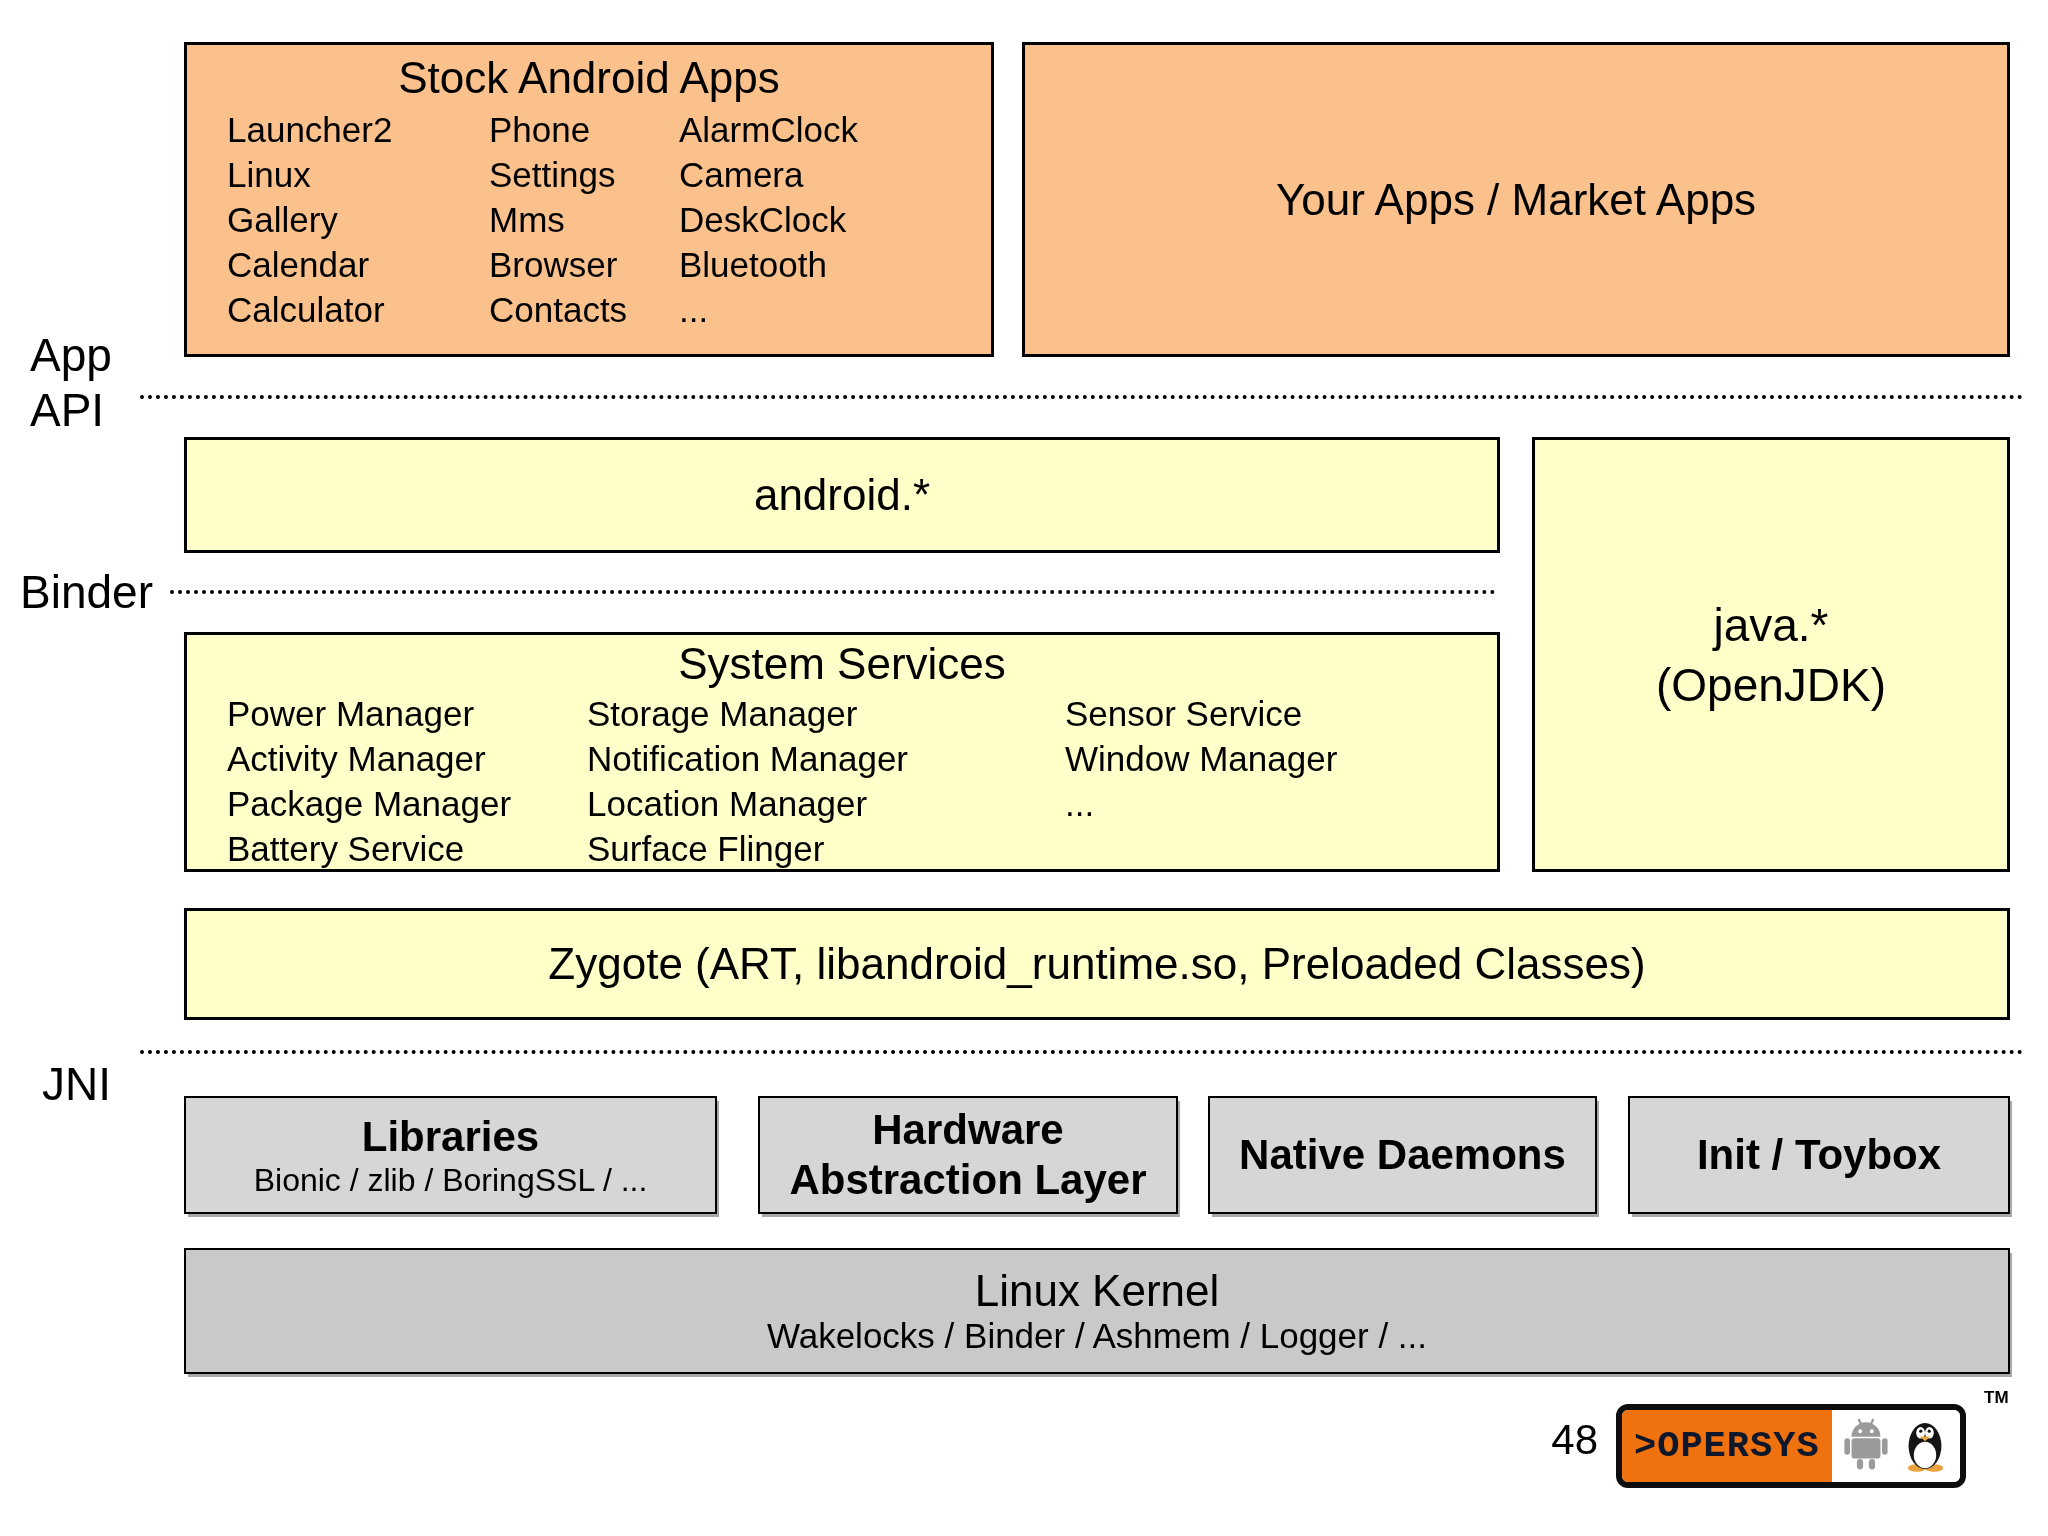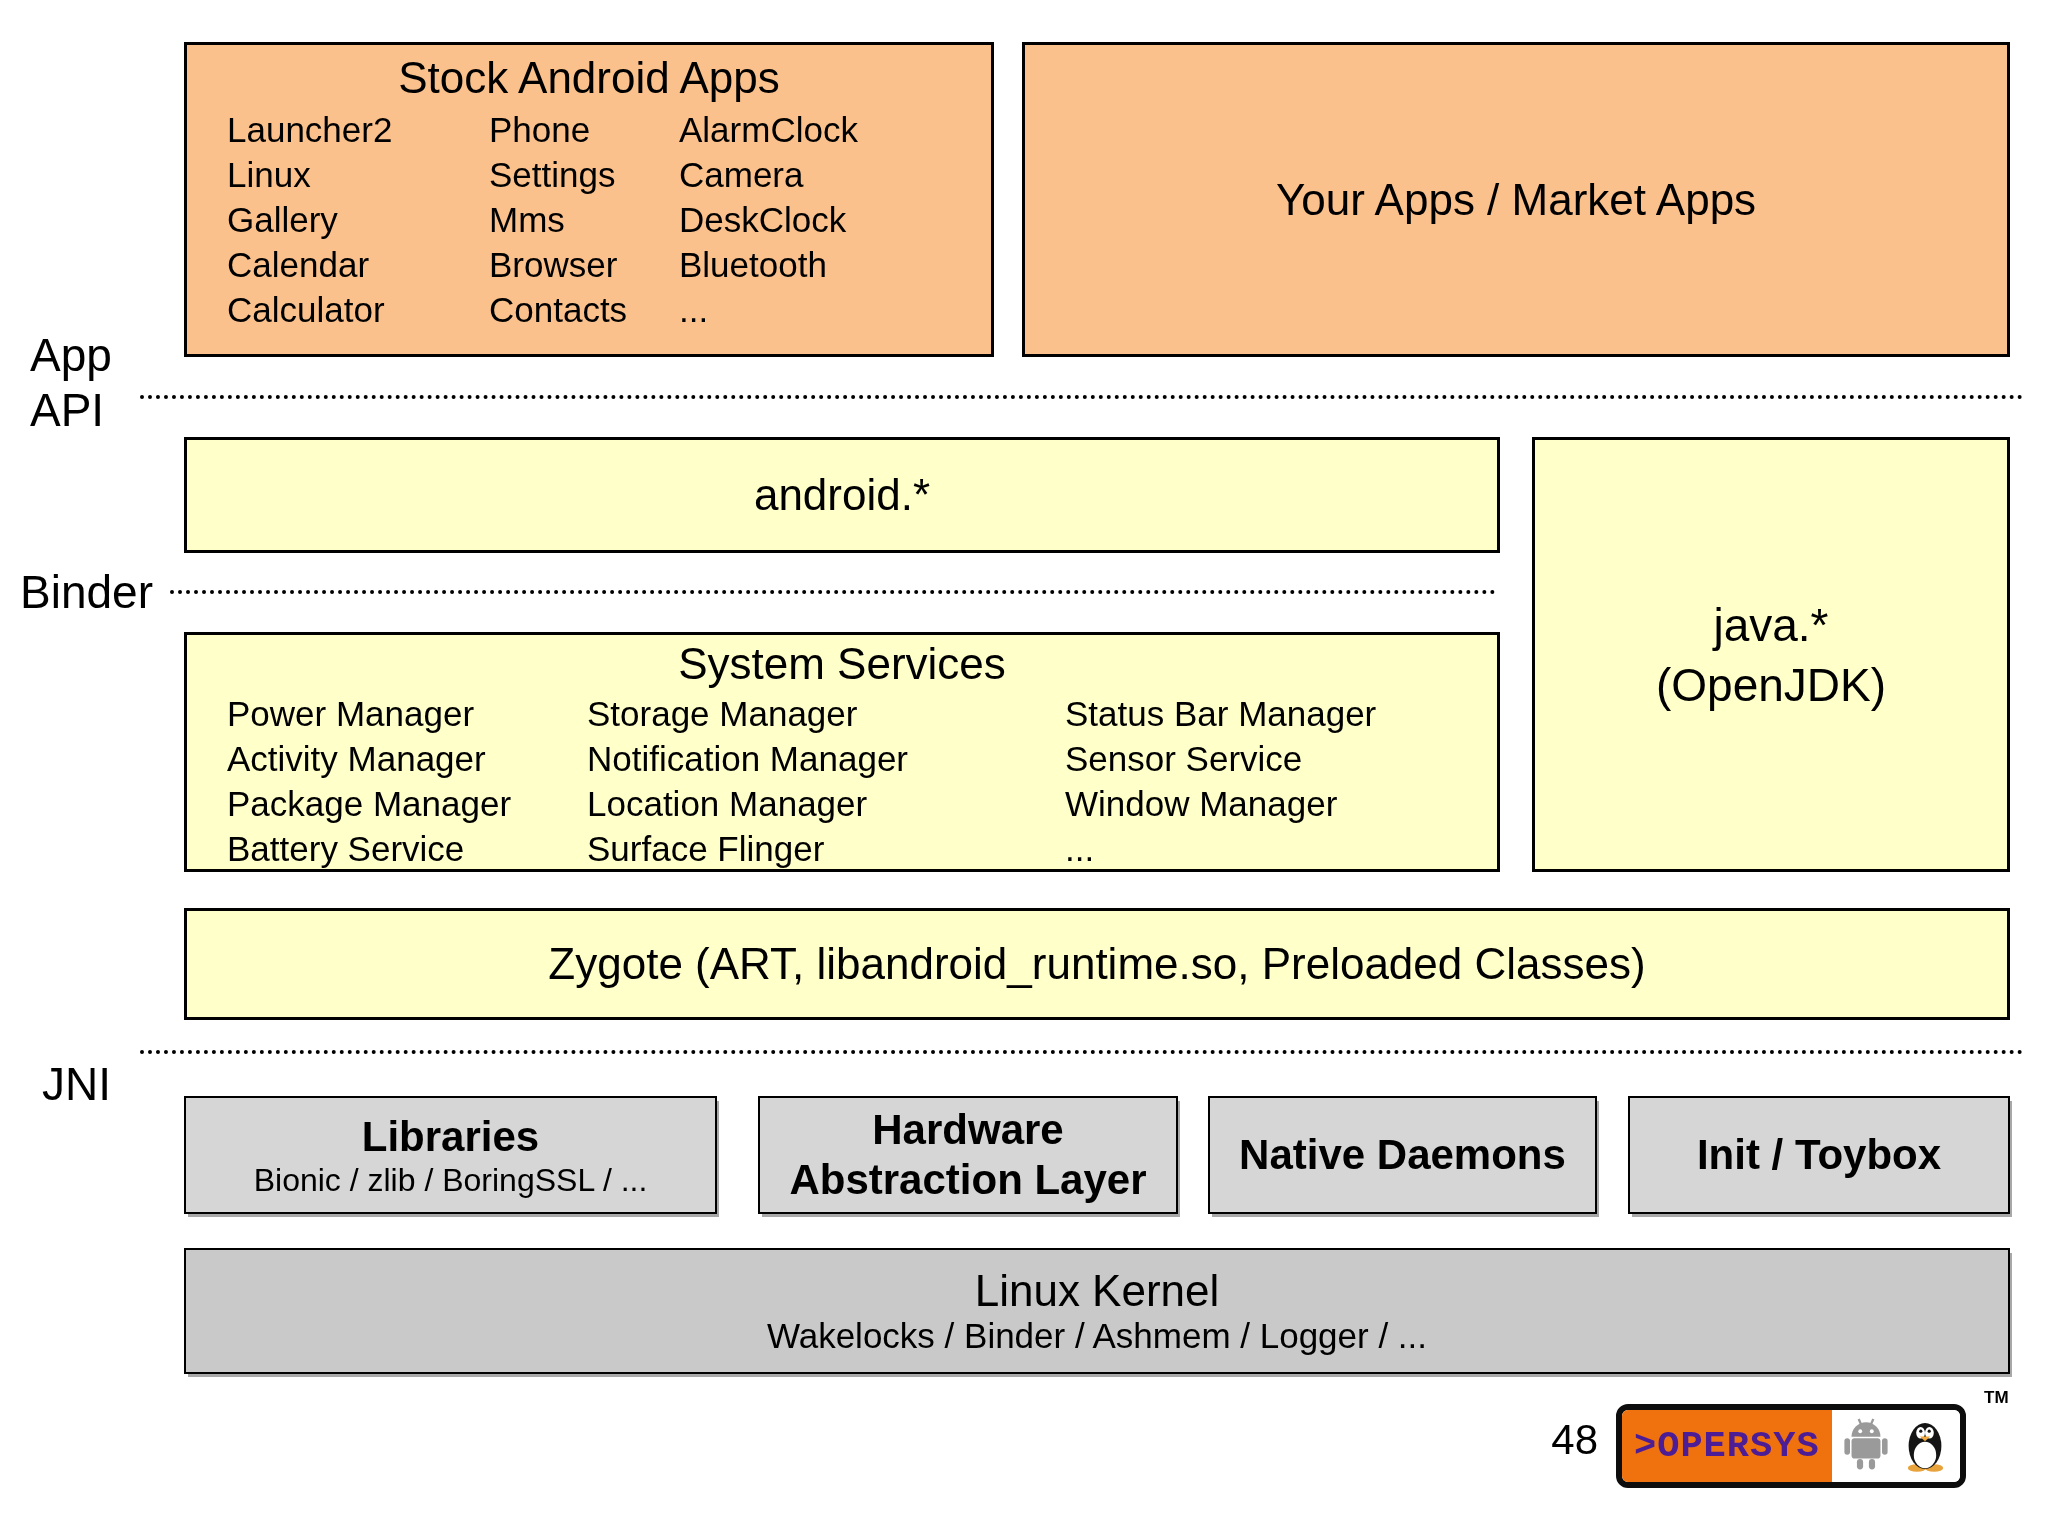--- a/index.html
+++ b/index.html
@@ -47,21 +47,21 @@
 
   
   #page-number { position: absolute; left: 1528px; top: 1416px; width: 70px; text-align: right; font-size: 42px; }
   #opersys-logo {
     position: absolute; left: 1616px; top: 1404px; height: 72px;
     border: 6px solid #0d0d0d; border-radius: 12px;
     background: #ffffff; display: flex; align-items: stretch; overflow: hidden;
   }
   #logo-orange {
     background: var(--opersys-orange, #F0720F);
-    color: #4c1d95;
+    color: #0f172a;
     font-family: "Liberation Mono", monospace;
     font-weight: bold;
     font-size: 37px;
     letter-spacing: 1px;
     display: flex; align-items: center;
     padding: 0 12px;
   }
   #logo-icons {
     display: flex; align-items: center; gap: 10px;
     padding: 0 10px; background: #ffffff;
@@ -133,21 +133,20 @@
           <div>Package Manager</div>
           <div>Battery Service</div>
         </div>
       <div class="list-col" style="width:478px;">
           <div>Storage Manager</div>
           <div>Notification Manager</div>
           <div>Location Manager</div>
           <div>Surface Flinger</div>
         </div>
       <div class="list-col">
-          <div>Status Bar Manager</div>
           <div>Sensor Service</div>
           <div>Window Manager</div>
           <div>...</div>
         </div>
     </div>
   </div>
 
   <div class="box yellow center-flex" style="left:184px; top:908px; width:1826px; height:112px;">
     <div class="box-title">Zygote (ART, libandroid_runtime.so, Preloaded Classes)</div>
   </div>

